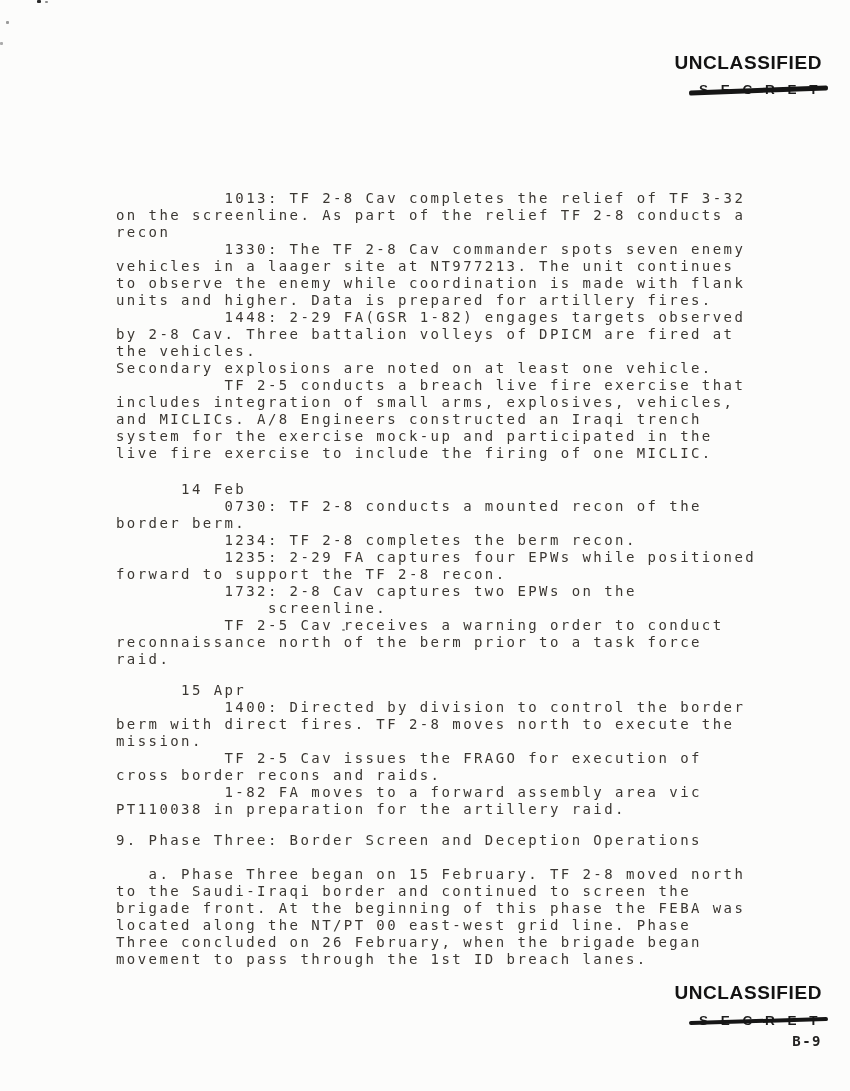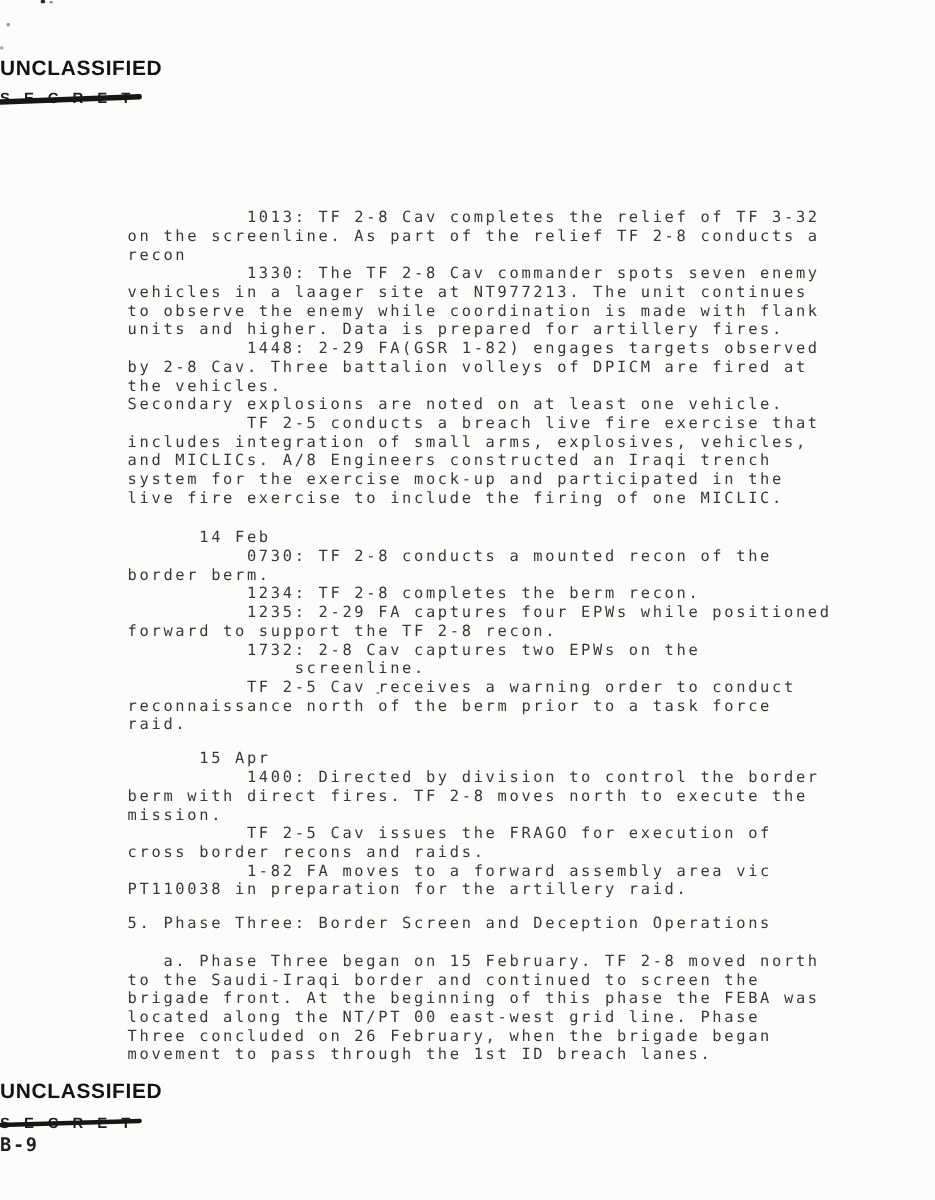--- a/index.html
+++ b/index.html
@@ -13,21 +13,21 @@
     height: 1091px;
     background: #fcfcfb;
     overflow: hidden;
     font-family: "DejaVu Sans Mono", monospace;
   }
   
   .banner {
     position: absolute;
     left: 0;
     width: 822px;
-    text-align: left;
+    text-align: right;
   }
   .banner-top { top: 53px; }
   .banner-bottom { top: 983px; }
   .uncl-label {
     font-family: "Liberation Sans", sans-serif;
     font-weight: 700;
     font-size: 19px;
     line-height: 20px;
     letter-spacing: 0.6px;
     color: #131313;
@@ -54,21 +54,21 @@
     top: 45%;
     height: 4.5px;
     background: #161616;
     transform: rotate(-2.2deg);
     border-radius: 2px;
   }
   .banner-bottom .strike-bar { transform: rotate(-1.6deg); height: 4px; }
   .page-number {
     font-family: "DejaVu Sans Mono", monospace;
     font-weight: 700;
-    font-size: 17px;
+    font-size: 14px;
     line-height: 14px;
     letter-spacing: 1.5px;
     color: #222120;
     margin-top: 5px;
   }
   
   .body-text {
     position: absolute;
     left: 102px;
     top: 176px;
@@ -135,21 +135,21 @@
 reconnaissance north of the berm prior to a task force
 raid.</pre>
     <pre class="tblock gap13">      15 Apr
           1400: Directed by division to control the border
 berm with direct fires. TF 2-8 moves north to execute the
 mission.
           TF 2-5 Cav issues the FRAGO for execution of
 cross border recons and raids.
           1-82 FA moves to a forward assembly area vic
 PT110038 in preparation for the artillery raid.</pre>
-    <pre class="tblock gap13">5. Phase Three: Border Screen and Deception Operations</pre>
+    <pre class="tblock gap13">9. Phase Three: Border Screen and Deception Operations</pre>
     <pre class="tblock gap17">   a. Phase Three began on 15 February. TF 2-8 moved north
 to the Saudi-Iraqi border and continued to screen the
 brigade front. At the beginning of this phase the FEBA was
 located along the NT/PT 00 east-west grid line. Phase
 Three concluded on 26 February, when the brigade began
 movement to pass through the 1st ID breach lanes.</pre>
   </main>
 
   <div class="banner banner-bottom">
     <div class="uncl-label">UNCLASSIFIED</div>

